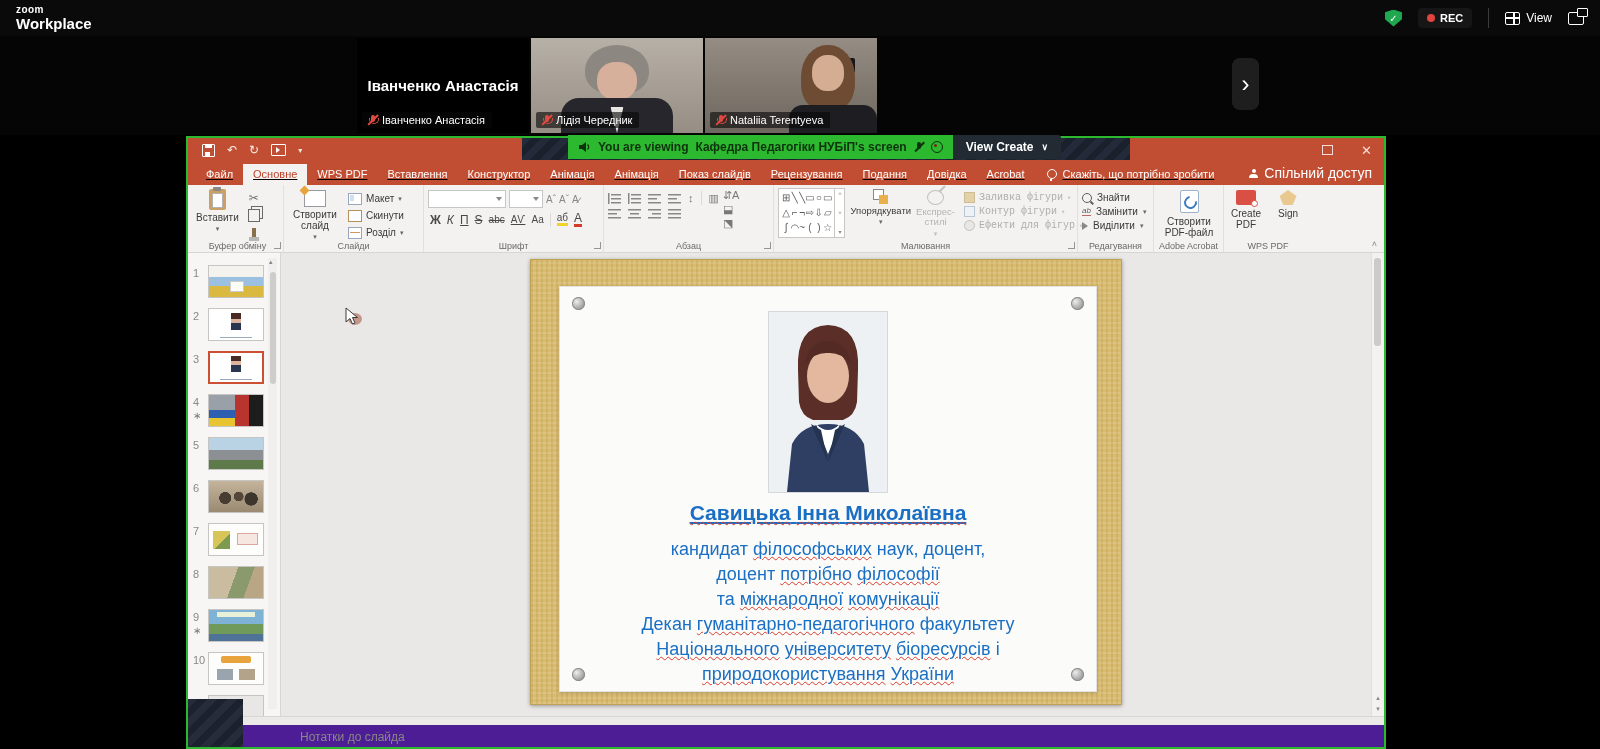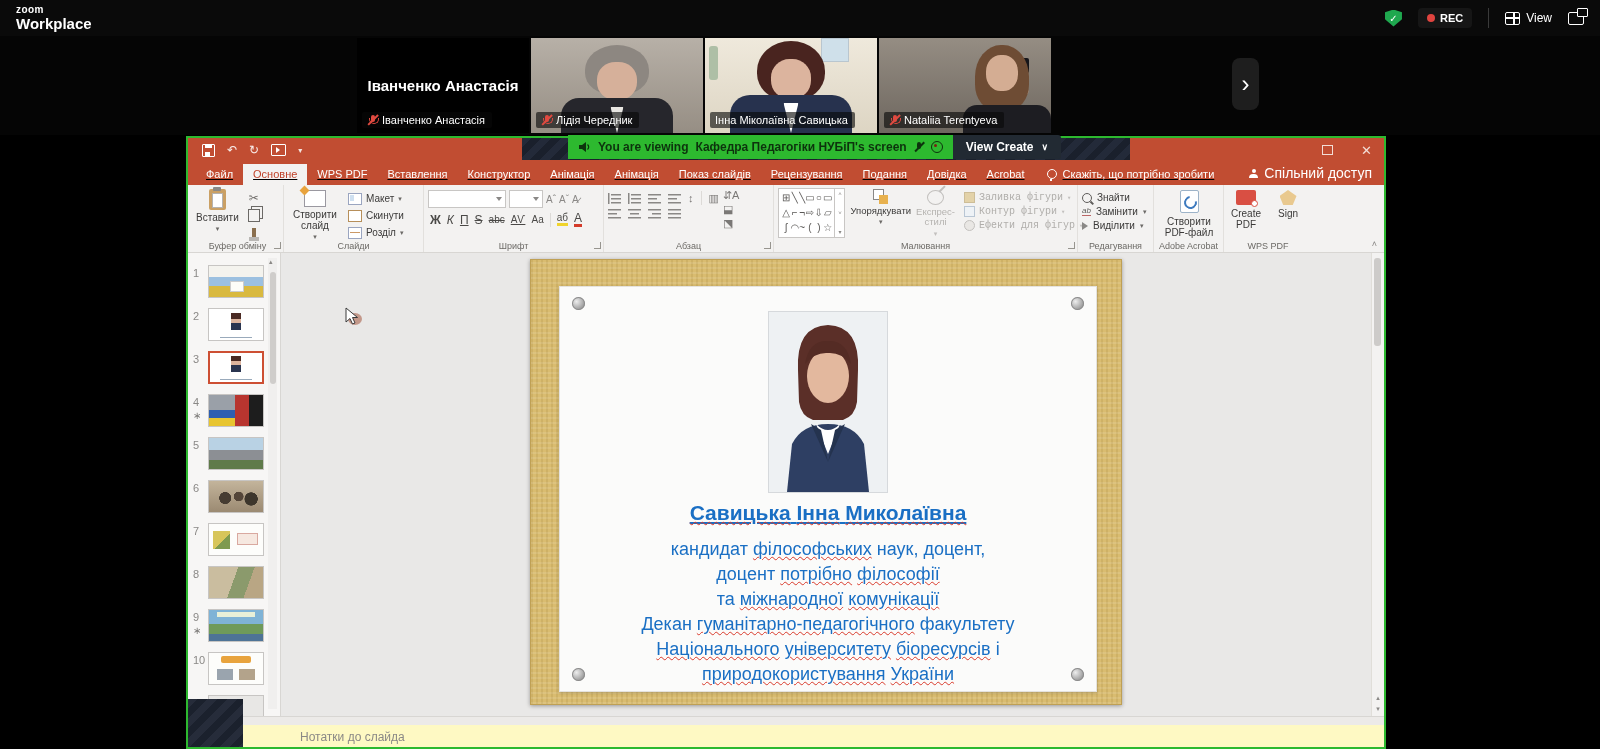--- a/index.html
+++ b/index.html
@@ -197,21 +197,21 @@
   .screw{position:absolute;width:13px;height:13px;border-radius:50%;background:radial-gradient(circle at 35% 35%,#ededed,#9a9a9a 70%,#6f6f6f);box-shadow:inset 0 0 0 1px #8c8c8c;}
   .screw.tl{left:12px;top:10px;}.screw.tr{right:12px;top:10px;}
   .screw.bl{left:12px;bottom:10px;}.screw.br{right:12px;bottom:10px;}
   .portrait{position:absolute;left:50%;top:24px;transform:translateX(-50%);width:118px;height:180px;background:#eef1f3;border:1px solid #d6d9dc;overflow:hidden;}
   .slide-title{position:absolute;left:0;right:0;top:214px;text-align:center;font-size:21px;font-weight:bold;color:#1a6fc4;text-decoration:underline;}
   .slide-body{position:absolute;left:0;right:0;top:250px;text-align:center;font-size:18px;line-height:25px;color:#1a6fc4;}
   .sq{text-decoration-line:underline;text-decoration-style:wavy;text-decoration-color:#d93a2b;text-decoration-thickness:1px;}
   .vscroll{position:absolute;right:0;top:0;width:12px;bottom:30px;background:#f3f2f1;border-left:1px solid #e0ded9;}
   .vscroll::before{content:"";position:absolute;left:2px;top:5px;width:7px;height:88px;background:#cdcbc9;border-radius:3px;}
   .vnav{position:absolute;right:1px;bottom:4px;display:flex;flex-direction:column;gap:3px;font-size:7px;color:#8a8886;align-items:center;width:10px;}
-  .notesbar{position:absolute;left:0;right:0;bottom:0;height:30px;background:#fef9c3;border-top:1px solid #d8d6d3;}
+  .notesbar{position:absolute;left:0;right:0;bottom:0;height:30px;background:#4c1d95;border-top:1px solid #d8d6d3;}
   .notesbar::before{content:"";position:absolute;left:0;right:0;top:0;height:8px;background:#eceae8;}
   .notes-label{position:absolute;left:112px;top:13px;font-size:12px;color:#8a8886;}
   .hatchblock{position:absolute;left:0;bottom:0;width:55px;height:48px;background:repeating-linear-gradient(135deg,#262c3a 0 7px,#1b212d 7px 14px);z-index:6;}
   
   .banner{position:absolute;left:568px;top:135px;height:24px;display:flex;z-index:10;}
   .bgreen{display:flex;align-items:center;gap:7px;background:#2db92f;color:#0d330d;font-size:12px;font-weight:bold;padding:0 10px;white-space:nowrap;}
   .bring{width:10px;height:10px;border:1.5px solid #0d330d;border-radius:50%;position:relative;flex:none;}
   .bring::after{content:"";position:absolute;left:2.3px;top:2.3px;width:3px;height:3px;border-radius:50%;background:#7a2014;}
   .bmic{position:relative;width:10px;height:12px;flex:none;}
   .bmic::before{content:"";position:absolute;left:3px;top:1px;width:4px;height:7px;background:#0d330d;border-radius:2px;}
@@ -261,33 +261,20 @@
           <div class="hair"></div>
           <div class="face"></div>
           <div class="pbody"></div>
           <div class="shirt"></div>
         </div>
         <div class="vlabel">
           <span class="micoff">
             <i></i>
           </span>
           <span>Лідія Чередник</span>
-        </div>
-      </div>
-      <div class="tile t3 active">
-        <div class="art">
-          <div class="deco1"></div>
-          <div class="deco2"></div>
-          <div class="hair"></div>
-          <div class="face"></div>
-          <div class="pbody"></div>
-          <div class="shirt"></div>
-        </div>
-        <div class="vlabel">
-          <span>Інна Міколаївна Савицька</span>
         </div>
       </div>
       <div class="tile t5">
         <div class="art">
           <div class="deco1"></div>
           <div class="deco2"></div>
           <div class="hair"></div>
           <div class="face"></div>
           <div class="pbody"></div>
           <div class="shirt"></div>

